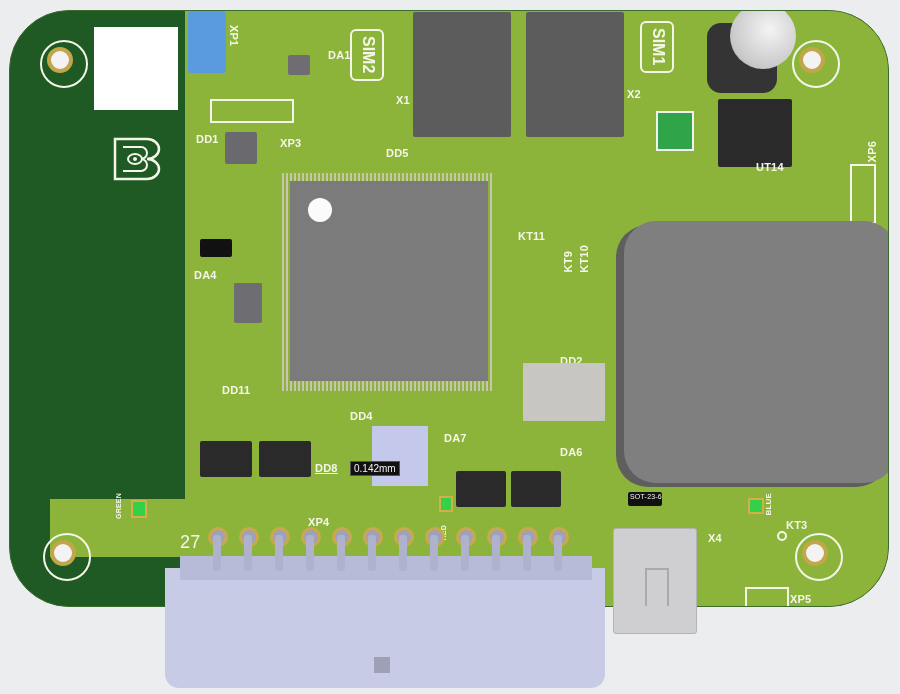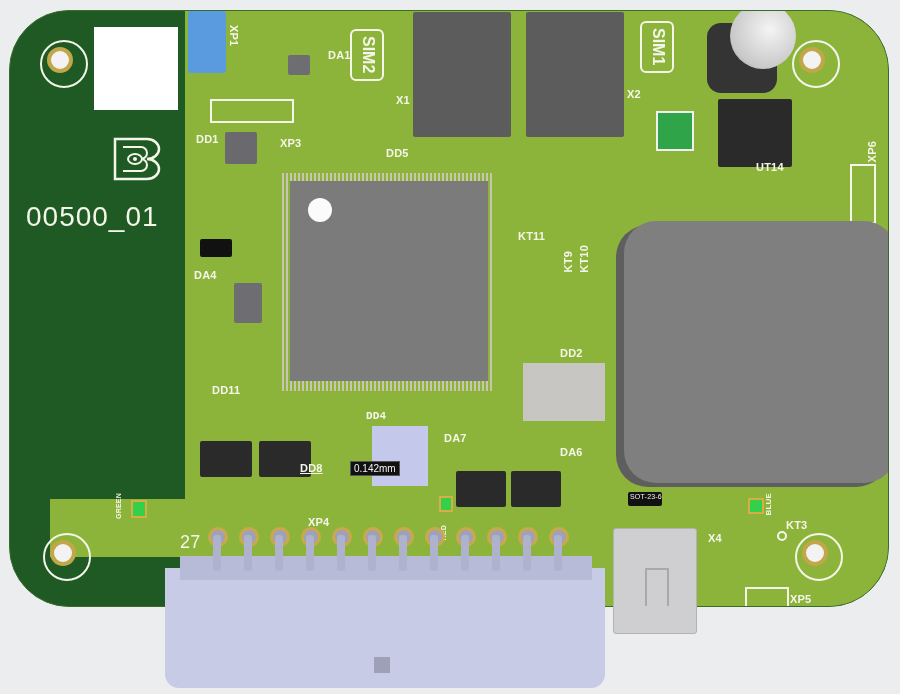--- a/index.html
+++ b/index.html
@@ -38,21 +38,20 @@
   <div class="hole" style="left:792px;top:529px;width:18px;height:18px;border-width:4px;"></div>
 
   <div class="abs" style="left:101px;top:124px;width:52px;height:48px;">
     <svg width="52" height="48" viewBox="0 0 52 48">
       <path d="M4 4 H36 a12 10 0 0 1 0 20 a12 10 0 0 1 0 20 H4 Z" fill="none" stroke="#f4f6ea" stroke-width="2.5"></path>
       <path d="M12 12 H30 a6 6 0 0 1 0 12 a6 6 0 0 1 0 12 H12" fill="none" stroke="#f4f6ea" stroke-width="2"></path>
       <ellipse cx="24" cy="24" rx="7" ry="5" fill="none" stroke="#f4f6ea" stroke-width="2"></ellipse>
       <circle cx="24" cy="24" r="2" fill="#f4f6ea"></circle>
     </svg>
   </div>
-  <div class="silk silk-lg" style="left:16px;top:190px;">00500_01</div>
 
   <div class="abs" style="left:178px;top:0px;width:38px;height:62px;background:#5a9be0;border-radius:3px;"></div>
   <div class="silk" style="left:218px;top:14px;writing-mode:vertical-rl;">XP1</div>
 
   <div class="chip" style="left:278px;top:44px;width:22px;height:20px;background:#6e6e72;"></div>
   <div class="silk" style="left:318px;top:38px;">DA1</div>
 
   <div class="silk" style="left:270px;top:82px;margin-top:44px;">XP3</div>
   <div class="abs" style="left:200px;top:88px;width:80px;height:20px;border:2px solid #f4f6ea;"></div>
 
@@ -80,30 +79,30 @@
   <div class="abs" style="left:298px;top:187px;width:24px;height:24px;border-radius:50%;background:#fbfbfb;"></div>
 
   <div class="chip" style="left:190px;top:228px;width:32px;height:18px;background:#111;"></div>
   <div class="silk" style="left:184px;top:258px;">DA4</div>
   <div class="chip" style="left:224px;top:272px;width:28px;height:40px;background:#6e6e72;"></div>
 
   <div class="silk" style="left:508px;top:219px;">KT11</div>
   <div class="silk" style="left:552px;top:240px;writing-mode:vertical-rl;transform:rotate(180deg);">KT9</div>
   <div class="silk" style="left:568px;top:234px;writing-mode:vertical-rl;transform:rotate(180deg);">KT10</div>
 
-  <div class="silk" style="left:550px;top:336px;">DD2</div>
+  <div class="silk" style="left:550px;top:344px;">DD2</div>
   <div class="abs" style="left:513px;top:352px;width:82px;height:58px;background:#c7c6c3;"></div>
 
   <div class="abs" style="left:614px;top:210px;width:272px;height:262px;background:#7f7f7f;border-radius:32px;box-shadow:-8px 4px 0 #5e5e5e;"></div>
 
-  <div class="silk" style="left:202px;top:373px;">DD11</div>
+  <div class="silk" style="left:212px;top:373px;">DD11</div>
   <div class="chip" style="left:190px;top:430px;width:52px;height:36px;"></div>
   <div class="chip" style="left:249px;top:430px;width:52px;height:36px;"></div>
-  <div class="silk" style="left:290px;top:451px;text-decoration:underline;">DD8</div>
-  <div class="silk" style="left:356px;top:399px;font-family:Liberation Mono, monospace;">DD4</div>
+  <div class="silk" style="left:305px;top:451px;text-decoration:underline;">DD8</div>
+  <div class="silk" style="left:340px;top:399px;">DD4</div>
   <div class="abs" style="left:362px;top:415px;width:56px;height:60px;background:#c4c9ec;"></div>
   <div class="measure" style="left:340px;top:450px;">0.142mm</div>
   <div class="silk" style="left:434px;top:421px;">DA7</div>
   <div class="chip" style="left:446px;top:460px;width:50px;height:36px;"></div>
   <div class="silk" style="left:550px;top:435px;">DA6</div>
   <div class="chip" style="left:501px;top:460px;width:50px;height:36px;"></div>
   <div class="silk" style="left:298px;top:505px;">XP4</div>
 
   <div class="abs" style="left:121px;top:489px;width:12px;height:14px;background:#35d04a;border:2px solid #d6ae45;"></div>
   <div class="silk" style="left:105px;top:482px;font-size:7px;writing-mode:vertical-rl;transform:rotate(180deg);">GREEN</div>

